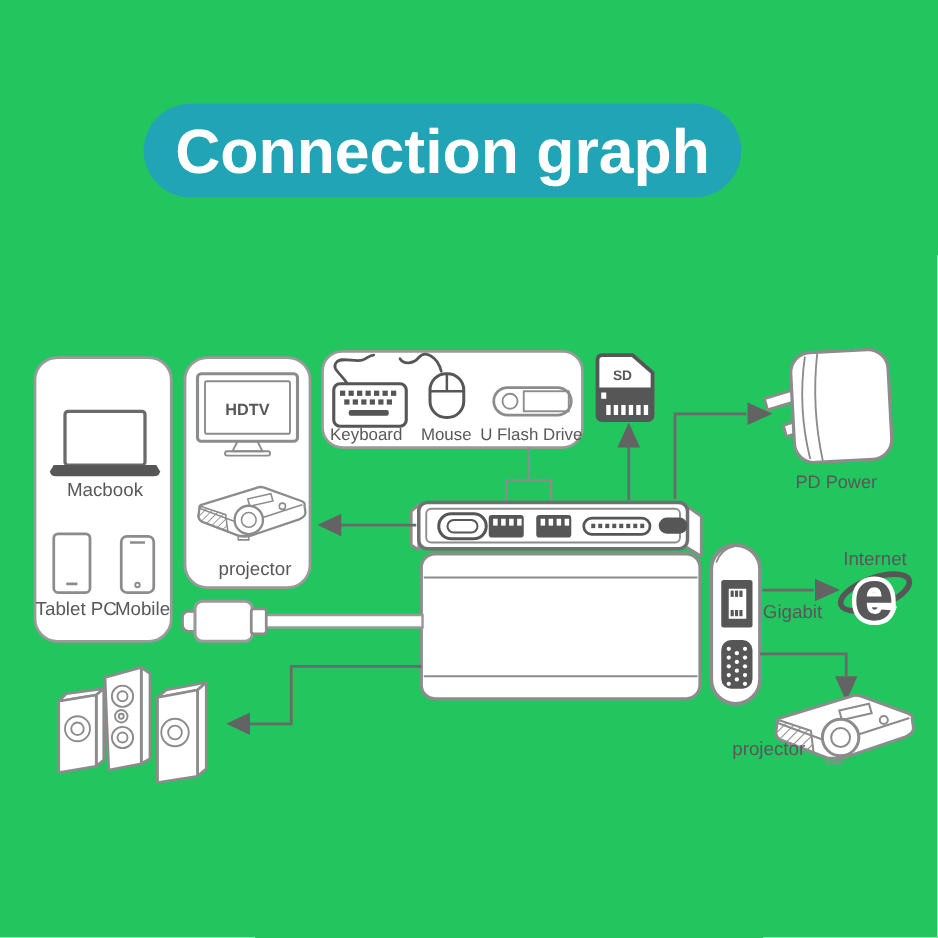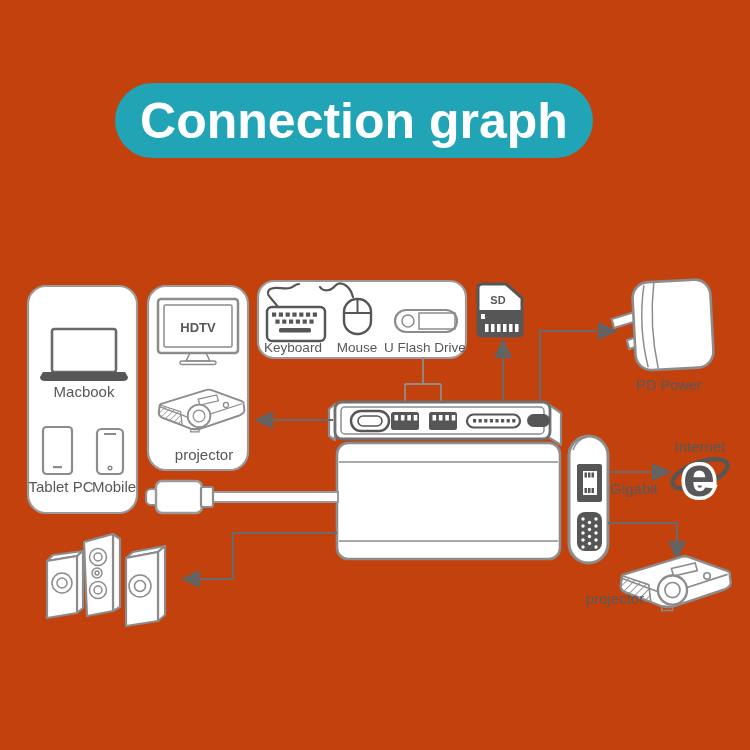--- a/index.html
+++ b/index.html
@@ -1,16 +1,16 @@
 <!DOCTYPE html>
 <html><head>
 <meta charset="utf-8">
 <style>
   html,body{margin:0;padding:0;background:#fff;}
-  #stage{position:relative;width:750px;height:750px;background:#c2410c;overflow:hidden;
+  #stage{position:relative;width:750px;height:750px;background:#22c55e;overflow:hidden;
          font-family:"Liberation Sans",sans-serif;text-align:center;}
   .banner{position:absolute;left:115px;top:83px;width:478px;height:75px;
           background:#21A5B6;border-radius:38px;display:flex;align-items:center;justify-content:center;}
   .banner span{color:#fff;font-weight:700;font-size:50px;letter-spacing:0;
                font-family:"Liberation Sans",sans-serif;}
   svg{position:absolute;left:0;top:0;}
   text{font-family:"Liberation Sans",sans-serif;fill:#58585A;}
   .lbl{font-size:15px;}
   .lbl-s{font-size:13.5px;}
   .bold{font-weight:bold;}

